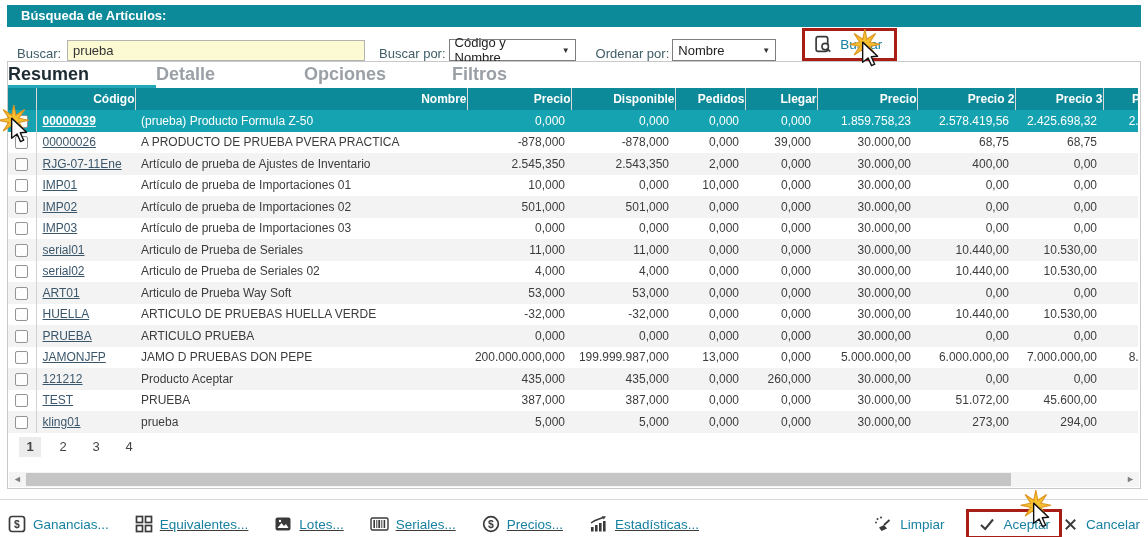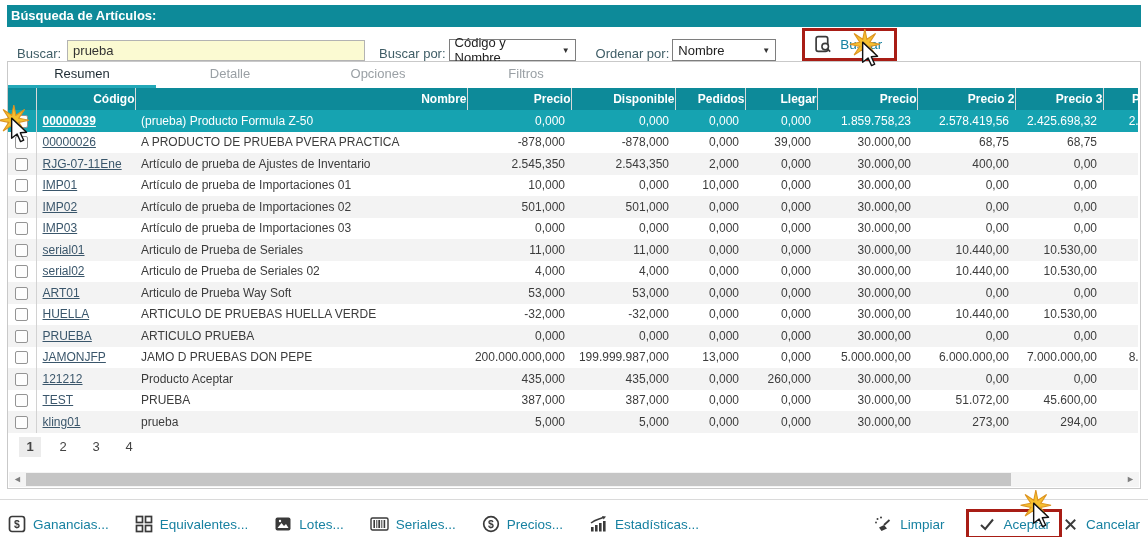--- a/index.html
+++ b/index.html
@@ -4,21 +4,21 @@
 <style>
   * { box-sizing: border-box; }
   html,body { margin:0; padding:0; }
   body {
     width:1148px; height:537px; overflow:hidden; position:relative;
     background:#fff; font-family:"Liberation Sans", sans-serif; color:#3c3c3c;
   }
   
   .titlebar {
     margin:5px 7px 0; height:22px; line-height:22px; background:#0d8a99;
-    color:#fff; font-size:13px; font-weight:bold; padding-left:4px;
+    color:#fff; font-size:13px; font-weight:bold; padding-left:14px;
   }
   
   .searchrow { margin:0 7px; height:34px; display:flex; align-items:flex-end; }
   .lbl { font-size:13px; color:#3f5d66; white-space:nowrap; }
   .search-input {
     margin-left:6px; width:298px; height:21px; background:#fbfad2;
     border:1px solid #b3b3b3; font-size:13px; color:#333; padding:0 5px;
     font-family:"Liberation Sans", sans-serif;
   }
   .sel {
@@ -31,21 +31,21 @@
   .hl { border:3px solid #a81d15; }
   .buscar-btn {
     display:inline-flex; align-items:center; gap:7px; background:#fff;
     height:33px; padding:2px 12px 2px 9px; cursor:pointer;
   }
   .accent-text { color:#1781a1; font-size:13.5px; white-space:nowrap; }
   
   .panel { margin:0 7px; border:1px solid #c9c9c9; height:428px; position:relative; background:#fff; }
   .tabs { display:flex; height:26px; }
   .tab {
-    width:148px; text-align:center; font-size:13px; font-weight:normal;
+    width:148px; text-align:left; font-size:18px; font-weight:bold;
     color:#9aa0a5; line-height:24px; cursor:pointer;
   }
   .tab.active { color:#1d2b33; border-bottom:3px solid #23a8b8; }
   
   .tblwrap { width:1130px; overflow:hidden; }
   table { border-collapse:collapse; table-layout:fixed; width:1150px; }
   thead th {
     background:#0d8a99; color:#fff; font-size:12px; font-weight:bold;
     height:22px; text-align:right; border-left:1px solid rgba(0,0,0,0.15);
     padding:0; overflow:hidden; white-space:nowrap;
@@ -75,21 +75,21 @@
   .hscroll { position:absolute; left:1px; right:1px; bottom:1px; height:15px; background:#f4f4f4; }
   .hscroll .thumb { position:absolute; left:17px; top:1px; height:13px; width:985px; background:#c5c5c5; }
   .hscroll .arr { position:absolute; top:0; font-size:9px; line-height:15px; color:#7f7f7f; cursor:pointer; }
   .arr-l { left:4px; } .arr-r { right:4px; }
   
   .toolbar {
     margin-top:10px; border-top:1px solid #dadada; padding:9px 8px 0;
     display:flex; align-items:center;
   }
   .tbtn { display:inline-flex; align-items:center; gap:7px; background:none; border:none; cursor:pointer; }
-  .tbtn + .tbtn { margin-left:26px; }
+  .tbtn + .tbtn { margin-left:26px;text-decoration:underline; }
   .tb-right { margin-left:auto; display:flex; align-items:center; }
   .tb-right .tbtn + .tbtn, .tb-right .hl { margin-left:22px; }
   .tb-right .hl { display:inline-flex; align-items:center; gap:7px; padding:3px 9px; cursor:pointer; }
   .icon { flex:0 0 auto; display:inline-block; }
   
   .indicator { position:absolute; z-index:50; pointer-events:none; }
   .ind-buscar { left:848px; top:28px; }
   .ind-row { left:-3px; top:104px; }
   .ind-aceptar { left:1019px; top:489px; }
 </style>

